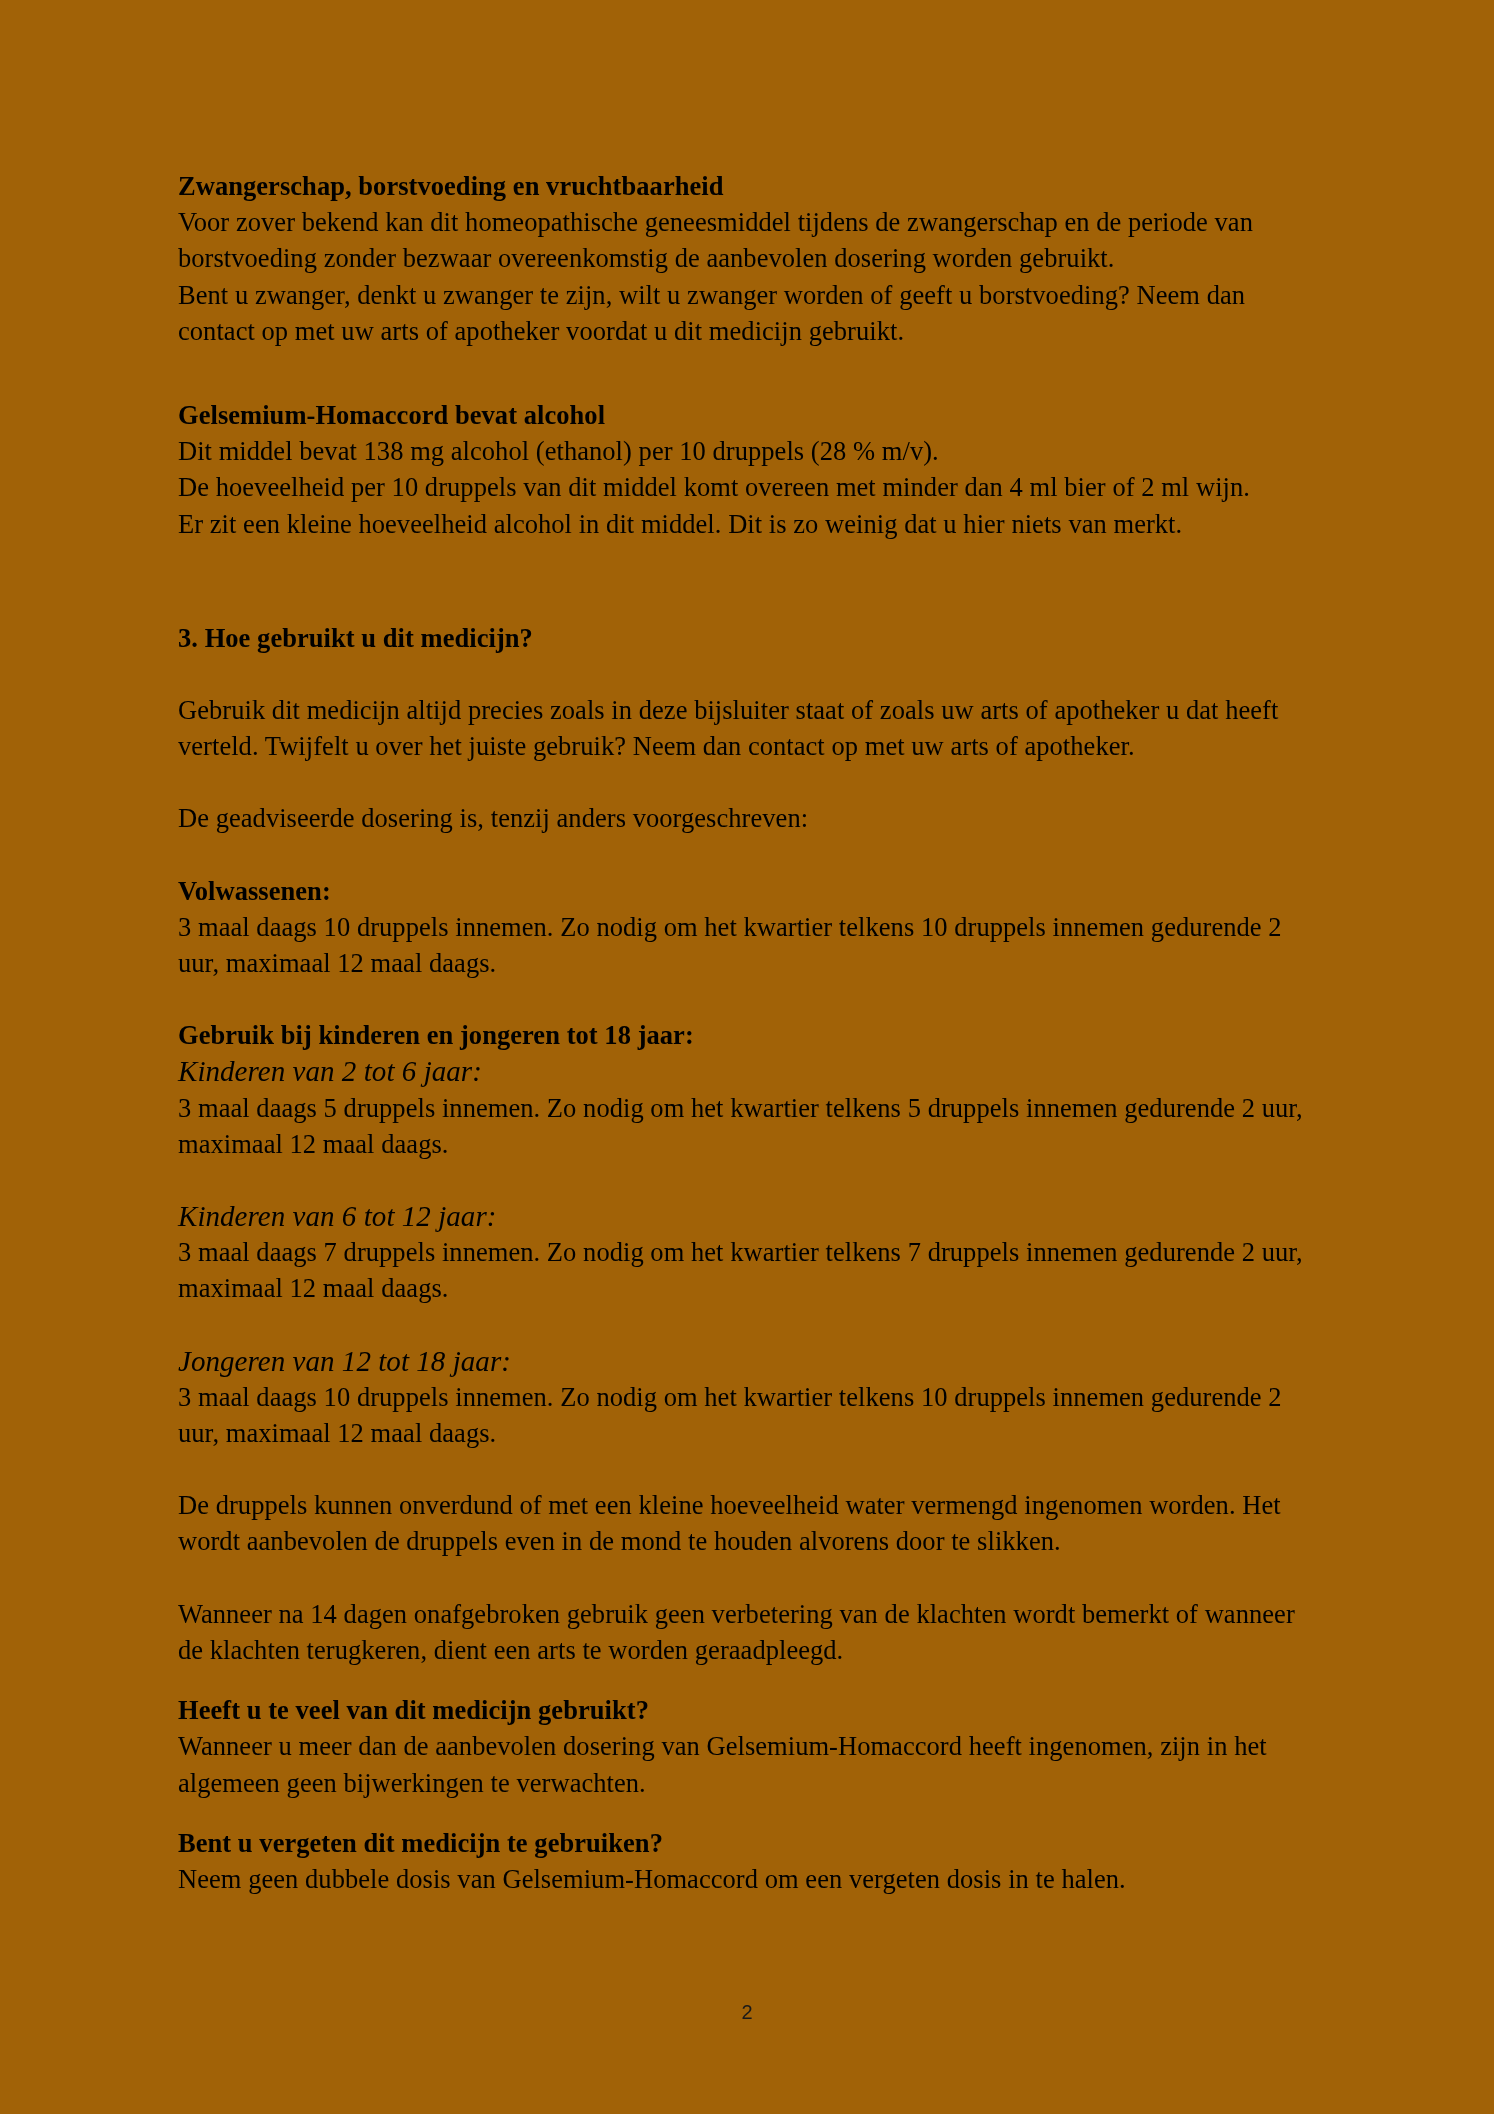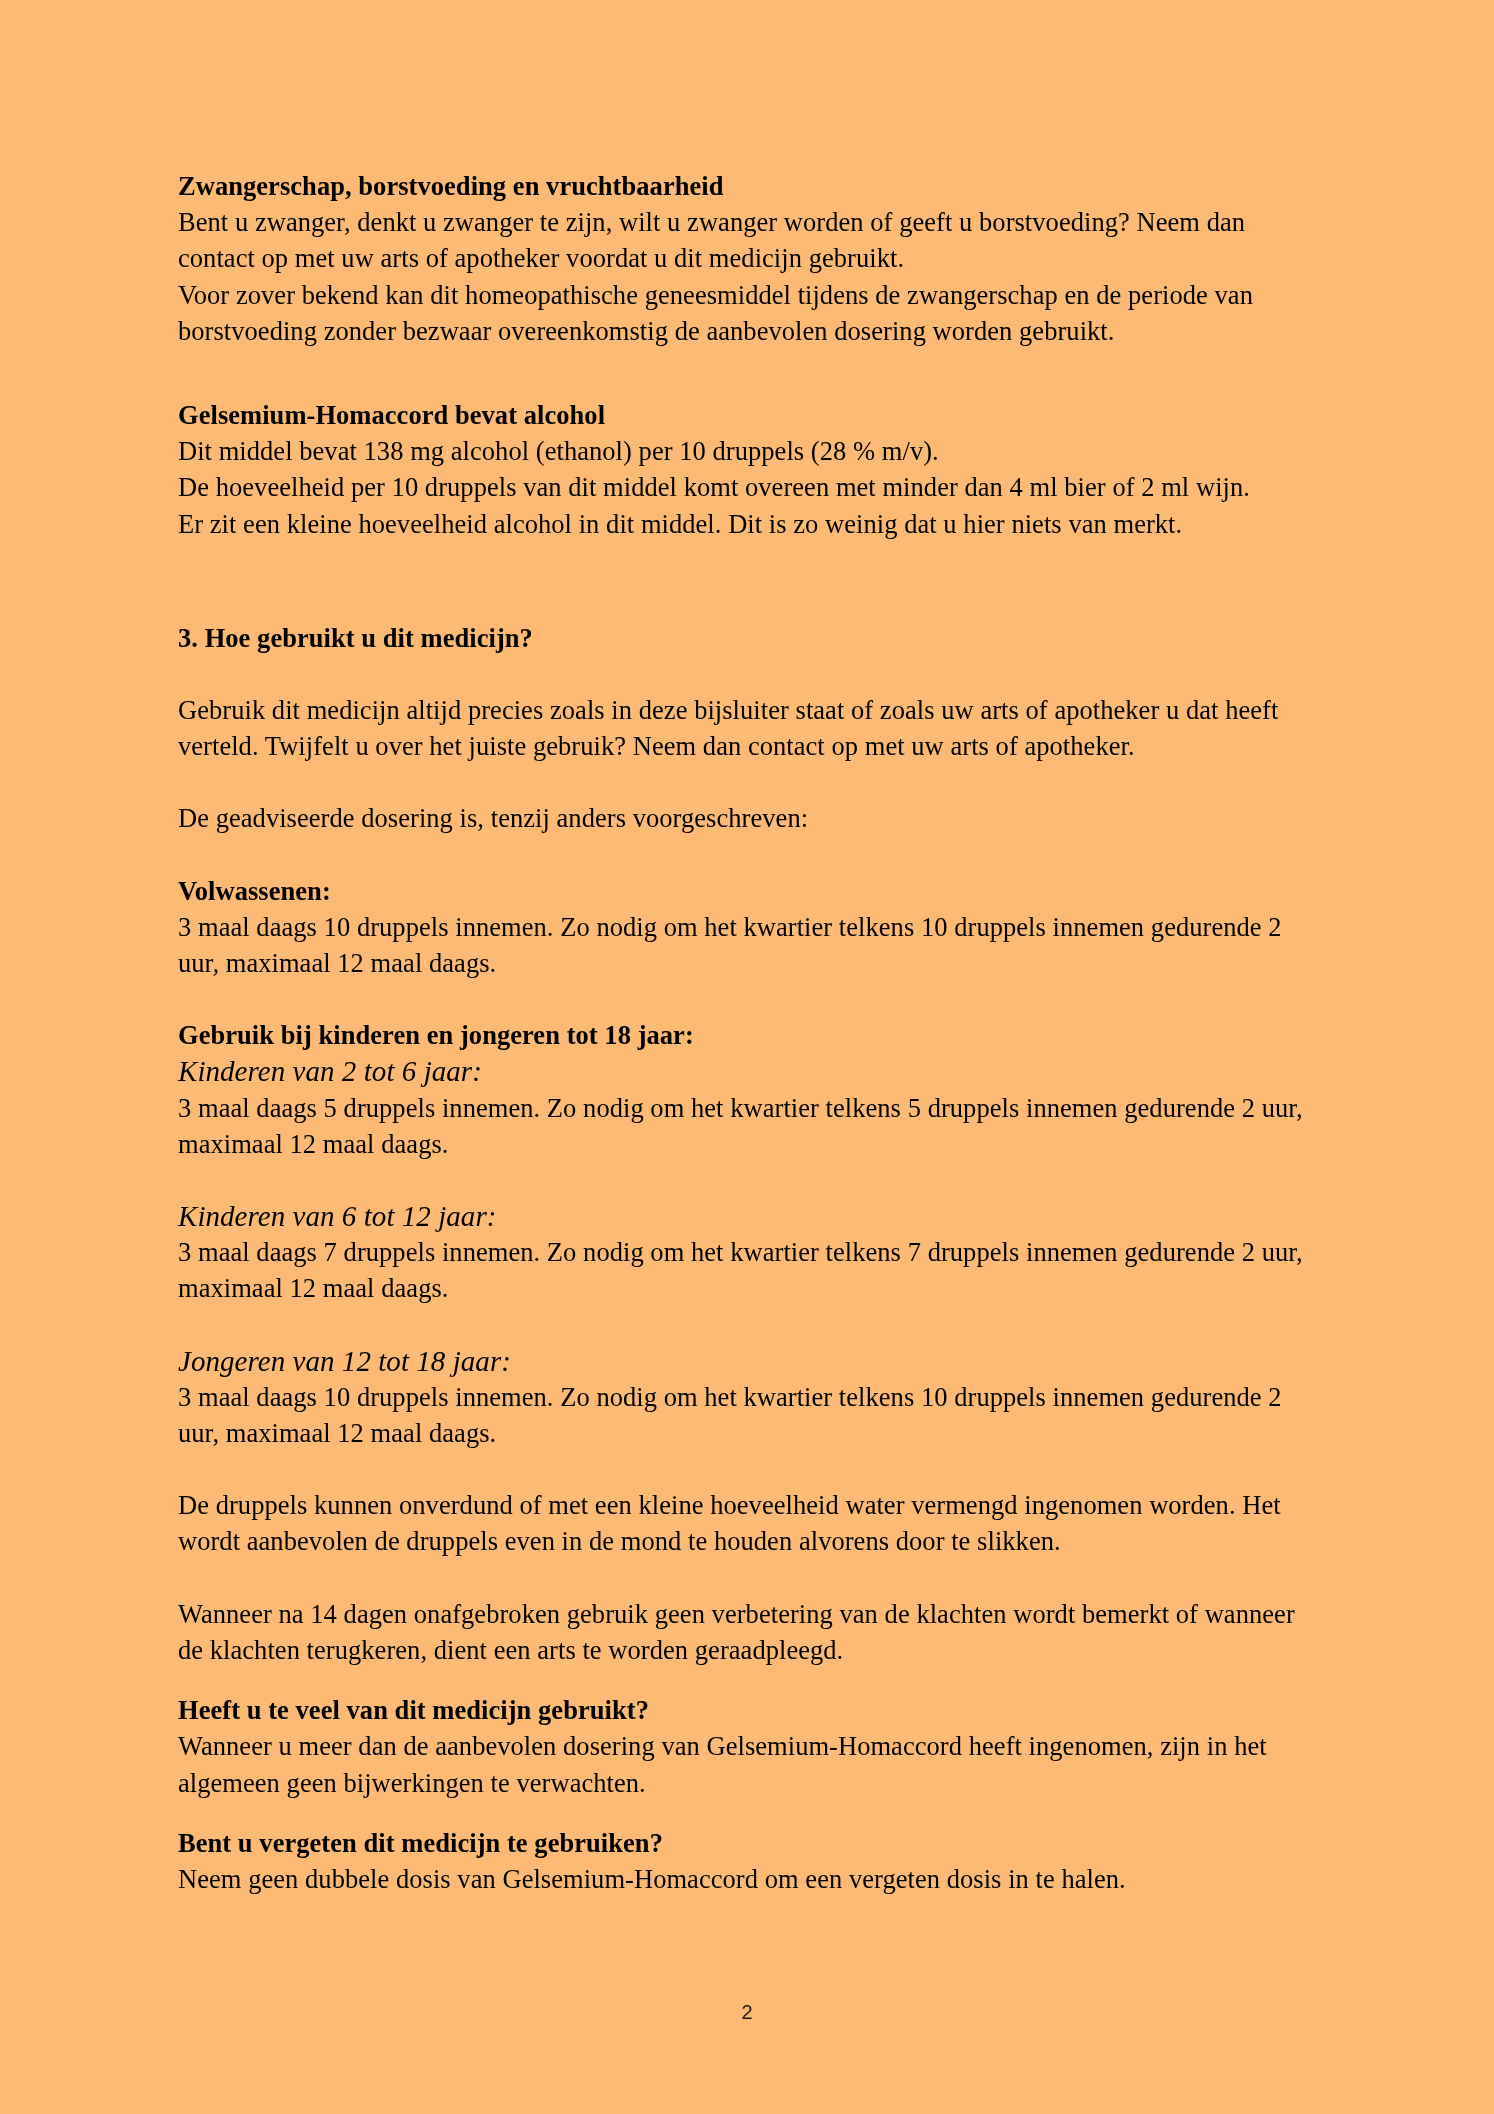--- a/index.html
+++ b/index.html
@@ -14,21 +14,21 @@
     font-family: "Liberation Serif", "DejaVu Serif", serif;
     color: #000000;
     -webkit-font-smoothing: antialiased;
   }
   .page {
     position: absolute;
     left: 0;
     top: 0;
     width: 1494px;
     height: 2114px;
-    background: #fdba74;
+    background: #a16207;
     overflow: hidden;
   }
   .content {
     position: absolute;
     left: 178px;
     top: 168px;
     width: 1125px;
   }
   p, h2, h3, h4 {
     margin: 0;
@@ -73,22 +73,22 @@
   }
 </style>
 </head>
 <body>
 
 <div class="page">
   <div class="content">
 
     <div class="block">
       <h3 class="hd">Zwangerschap, borstvoeding en vruchtbaarheid</h3>
+      <p>Voor zover bekend kan dit homeopathische geneesmiddel tijdens de zwangerschap en de periode van borstvoeding zonder bezwaar overeenkomstig de aanbevolen dosering worden gebruikt.</p>
       <p>Bent u zwanger, denkt u zwanger te zijn, wilt u zwanger worden of geeft u borstvoeding? Neem dan contact op met uw arts of apotheker voordat u dit medicijn gebruikt.</p>
-      <p>Voor zover bekend kan dit homeopathische geneesmiddel tijdens de zwangerschap en de periode van borstvoeding zonder bezwaar overeenkomstig de aanbevolen dosering worden gebruikt.</p>
     </div>
 
     <div class="gap-sm"></div>
 
 
     <div class="gap-sm"></div>
 
     <div class="block">
       <h3 class="hd">Gelsemium-Homaccord bevat alcohol</h3>
       <p>Dit middel bevat 138 mg alcohol (ethanol) per 10 druppels (28 % m/v).</p>

